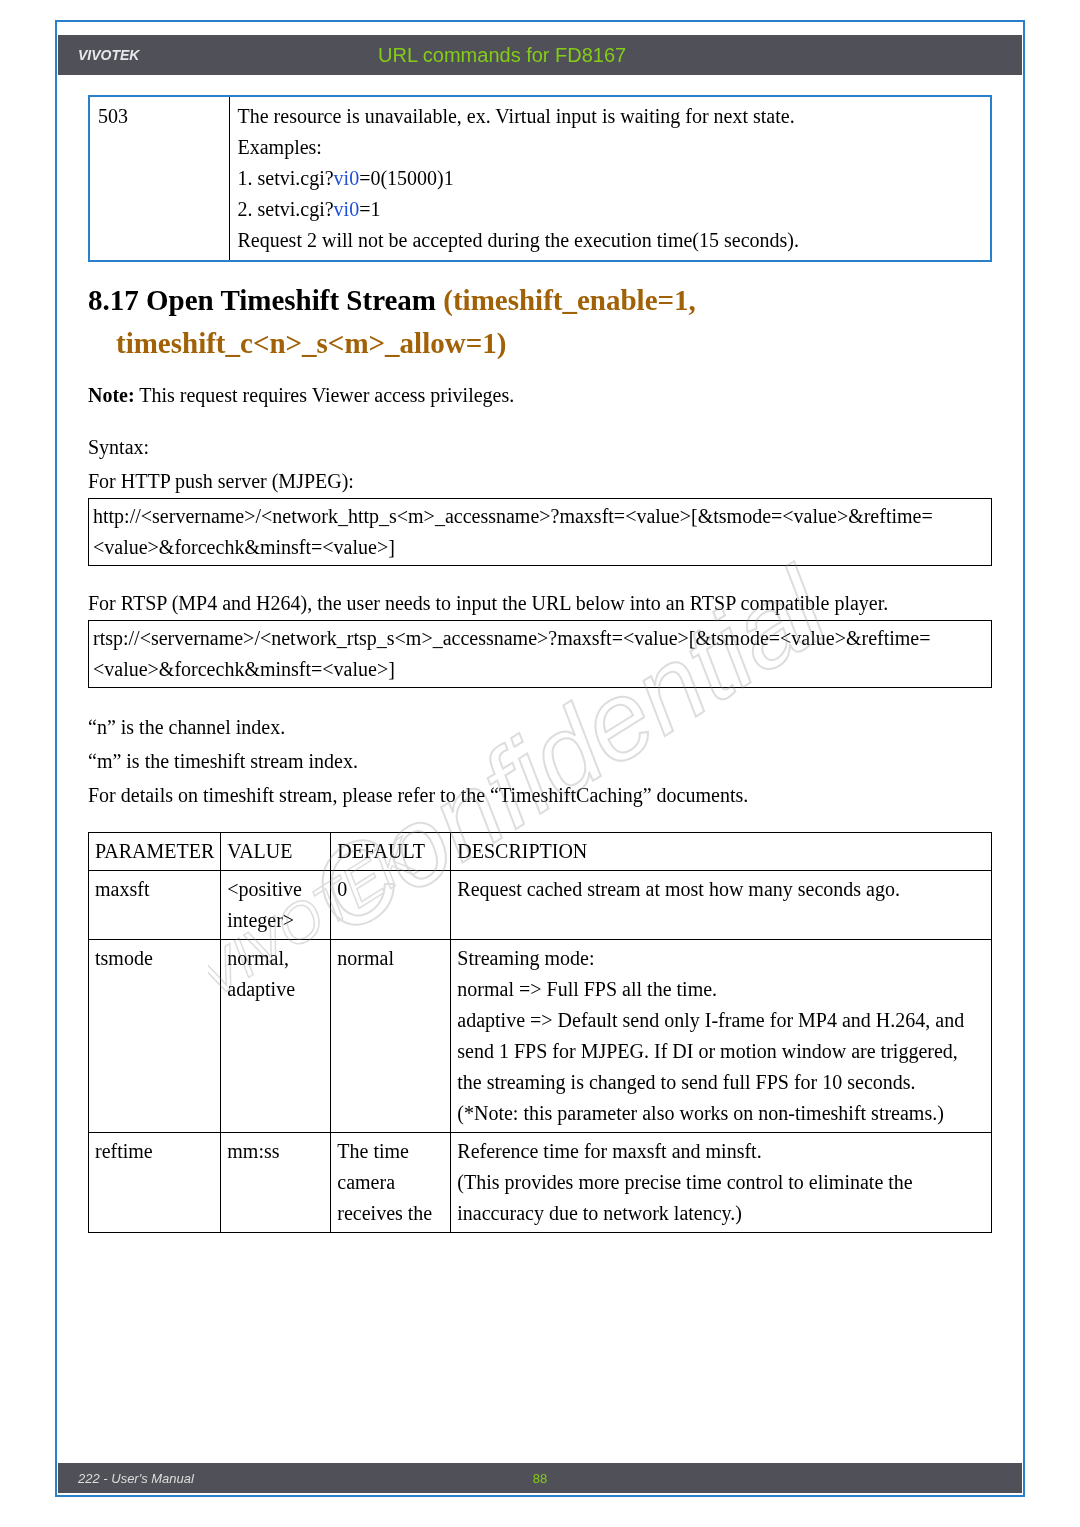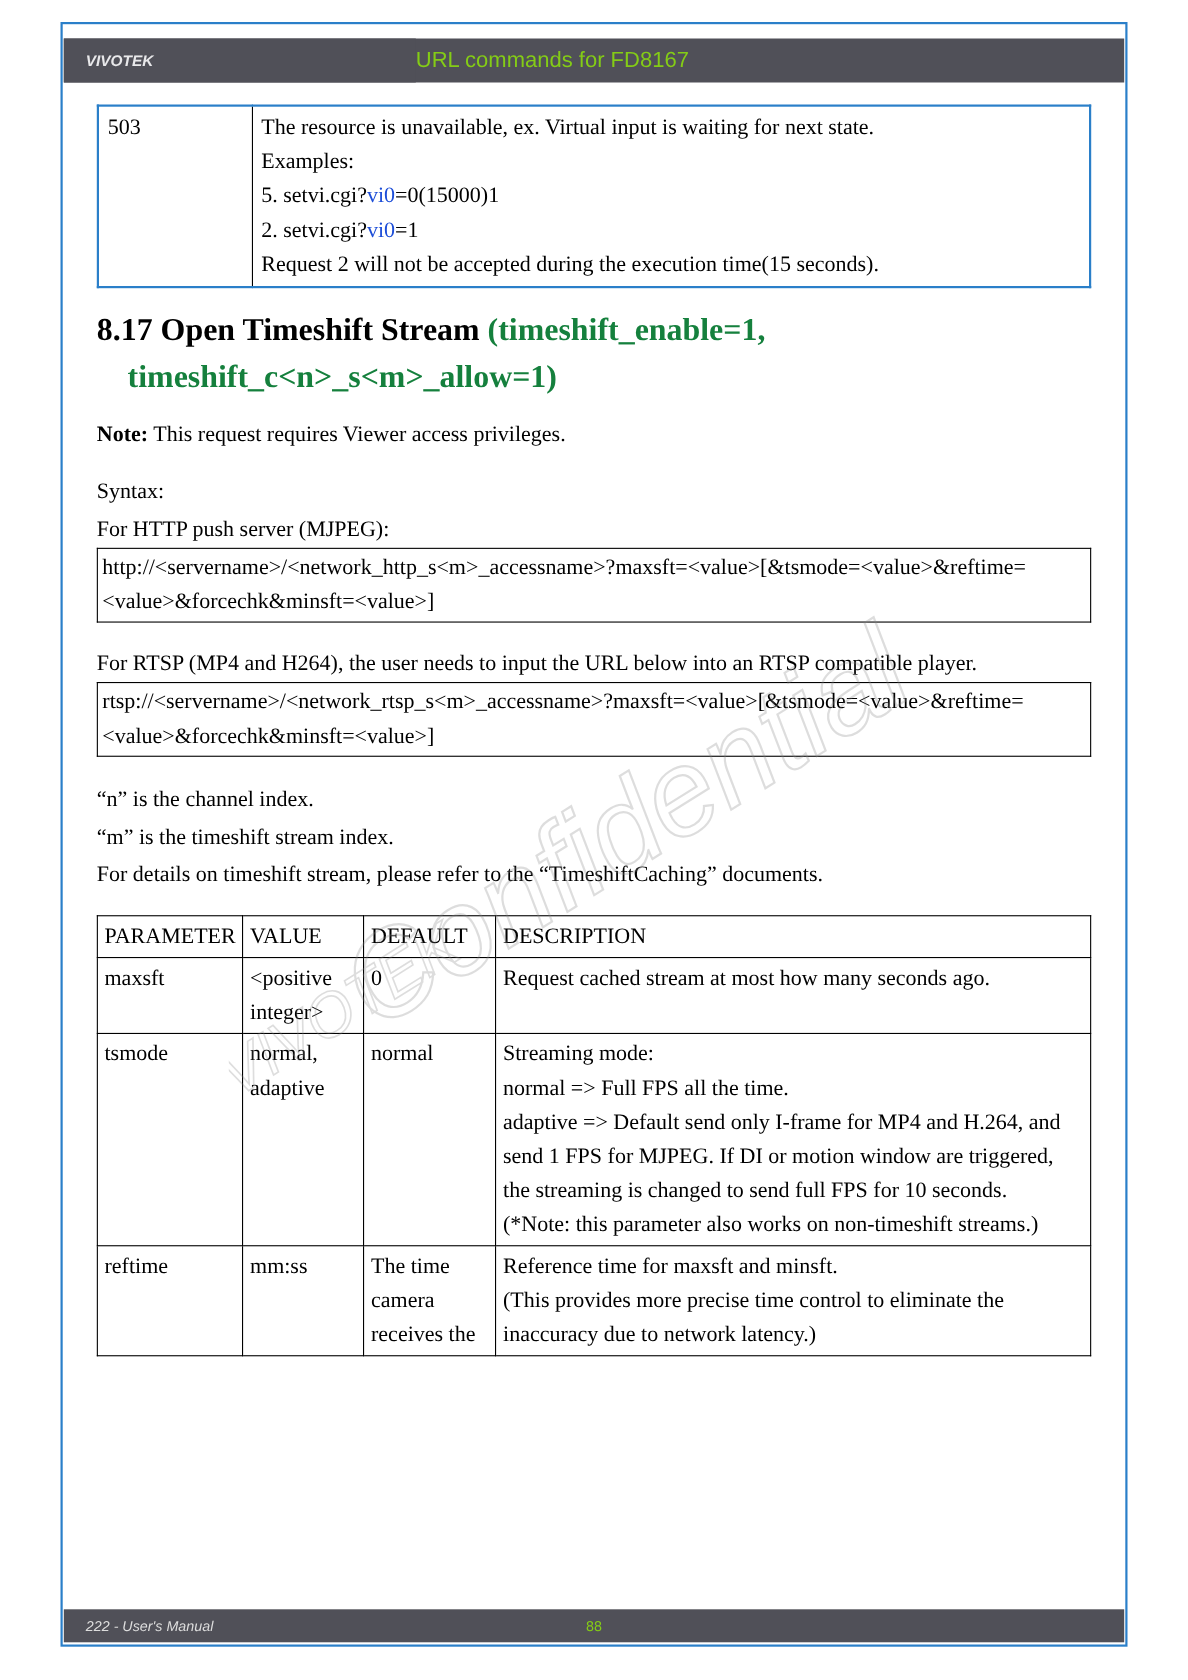--- a/index.html
+++ b/index.html
@@ -100,21 +100,21 @@
     border: 1px solid #000;
     border-collapse: collapse;
     line-height: 1.55;
   }
   .syntaxbox td { padding: 2px 4px; }
   h2.sec-title {
     font-size: 29px;
     font-weight: bold;
     margin: 22px 0 6px 0;
   }
-  h2.sec-title .red, .sub-red { color: #15803d; }
+  h2.sec-title .red, .sub-red { color: #a16207; }
   .sub-red {
     font-size: 29px;
     font-weight: bold;
     margin: 10px 0 18px 28px;
   }
   .para { line-height: 1.7; }
   .vi-red { color: #1d4ed8; }
   .watermark {
     position: absolute;
     top: 150px;
@@ -137,21 +137,21 @@
 
 <div class="content">
 
   <table class="boxed">
     <tbody>
         <tr>
       <td style="width:140px">503</td>
       <td>
         <span>The resource is unavailable, ex. Virtual input is waiting for next state.</span><br>
         <span>Examples:</span><br>
-        <span>5. setvi.cgi?</span><span class="vi-red">vi0</span><span>=0(15000)1</span><br>
+        <span>1. setvi.cgi?</span><span class="vi-red">vi0</span><span>=0(15000)1</span><br>
         <span>2. setvi.cgi?</span><span class="vi-red">vi0</span><span>=1</span><br>
         <span>Request 2 will not be accepted during the execution time(15 seconds).</span>
       </td>
     </tr>
   </tbody>
     </table>
 
   <div style="position:relative">
     <svg class="watermark" viewBox="0 0 760 560">
       <text x="380" y="350" text-anchor="middle" transform="rotate(-32 380 350)" font-family="Arial" font-size="110" fill="none" stroke="#888" stroke-width="2" font-style="italic">Confidential</text>

